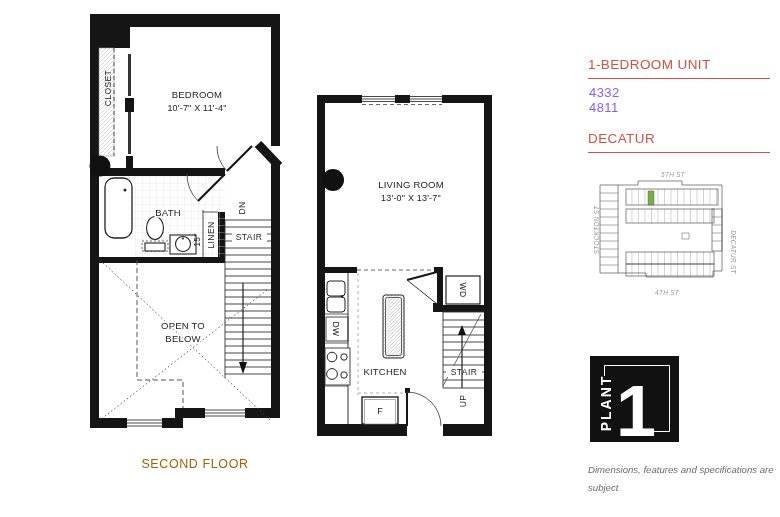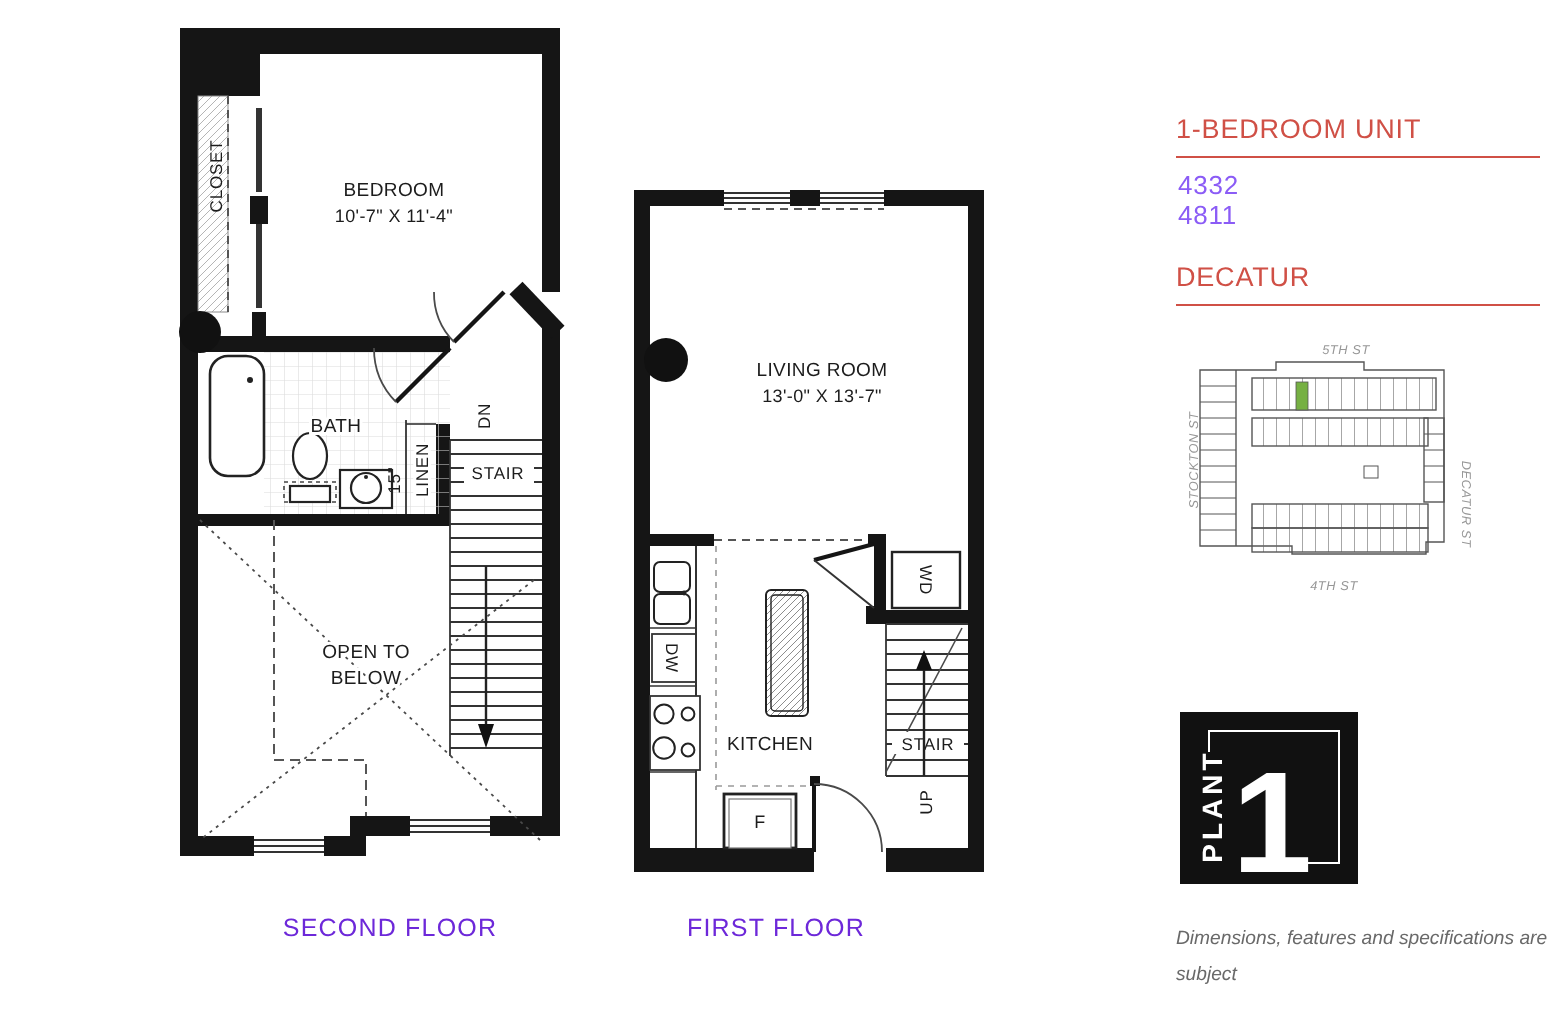--- a/index.html
+++ b/index.html
@@ -5,21 +5,21 @@
   html,body{margin:0;padding:0;background:#fff;}
   .page{position:relative;width:780px;height:517px;background:#fff;overflow:hidden;
         font-family:"Liberation Sans",sans-serif;}
   svg{position:absolute;overflow:visible;}
   svg text{font-family:"Liberation Sans",sans-serif;fill:#1c1c1c;}
   .t10{font-size:9.5px;letter-spacing:.2px;}
   .t9{font-size:9px;letter-spacing:.2px;}
   .t85{font-size:8.5px;letter-spacing:.4px;}
   .halo{stroke:#fff;stroke-width:3px;paint-order:stroke;}
   .mapTxt{font-size:6.4px;font-style:italic;fill:#979797;letter-spacing:.3px;}
-  .floor-title{position:absolute;font-size:12.5px;letter-spacing:.6px;color:#6d28d9;text-align:center;}
+  .floor-title{position:absolute;font-size:12.5px;letter-spacing:.6px;color:#a16207;text-align:center;}
   .side-h{position:absolute;left:588px;width:182px;color:var(--accent,#d05046);
           border-bottom:1px solid var(--accent,#d05046);padding-bottom:6px;
           font-weight:normal;font-size:13.5px;letter-spacing:.4px;}
   .unit-list{position:absolute;left:589px;top:85px;color:#8b5cf6;font-size:13px;line-height:15px;letter-spacing:.4px;}
   .disclaimer{position:absolute;left:588px;top:461px;width:192px;font-size:9.6px;line-height:17.5px;
               font-style:italic;color:#696969;}
 </style>
 </head>
 <body>
 
@@ -220,21 +220,20 @@
       <text class="t9" text-anchor="middle" x="65" y="329">F</text>
     </g>
 
     <g fill="none">
       <rect x="90" y="303" width="5" height="5" fill="#151515" stroke="none"></rect>
       <line x1="92" y1="307" x2="92" y2="341" stroke="#151515" stroke-width="2"></line>
       <path d="M92 307A34 34 0 0 1 126 341" stroke="#4a4a4a" stroke-width="0.9"></path>
     </g>
   </svg>
 
-  <div class="floor-title" style="left:313px;top:457px;width:150px">FIRST FLOOR</div>
 
   <div class="side-h" style="top:57px">1-BEDROOM UNIT</div>
 
   <div class="unit-list">
     <div>4332</div>
     <div>4811</div>
   </div>
 
   <div class="side-h" style="top:131px">DECATUR</div>
 

